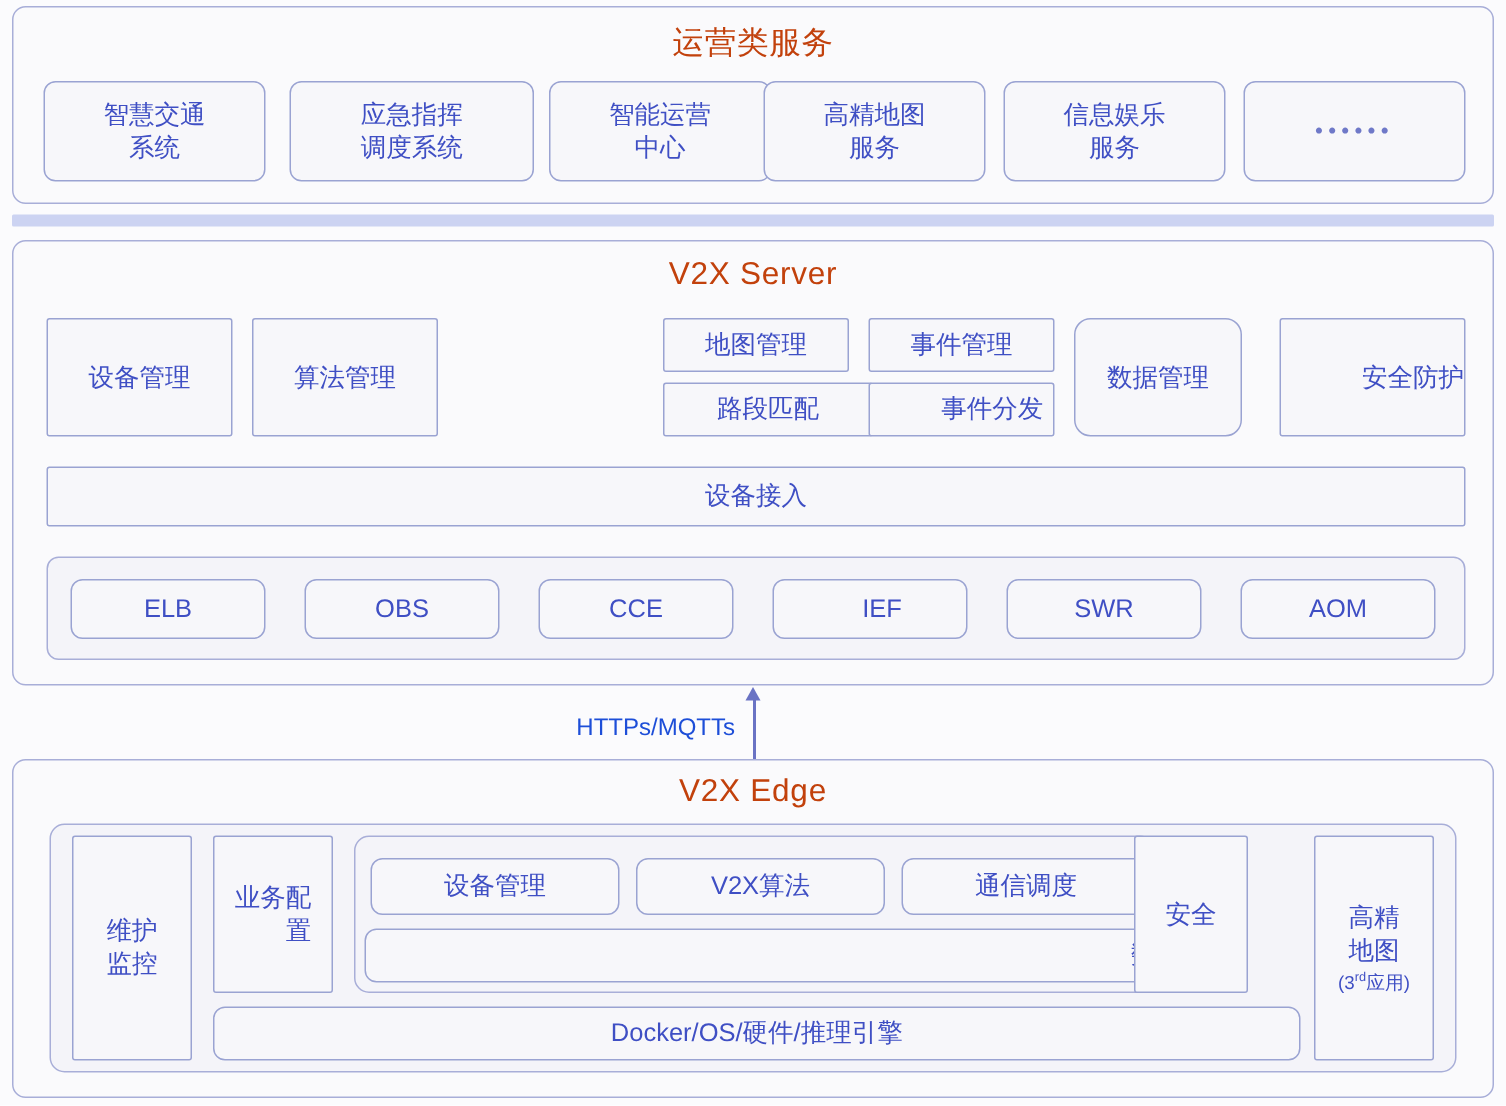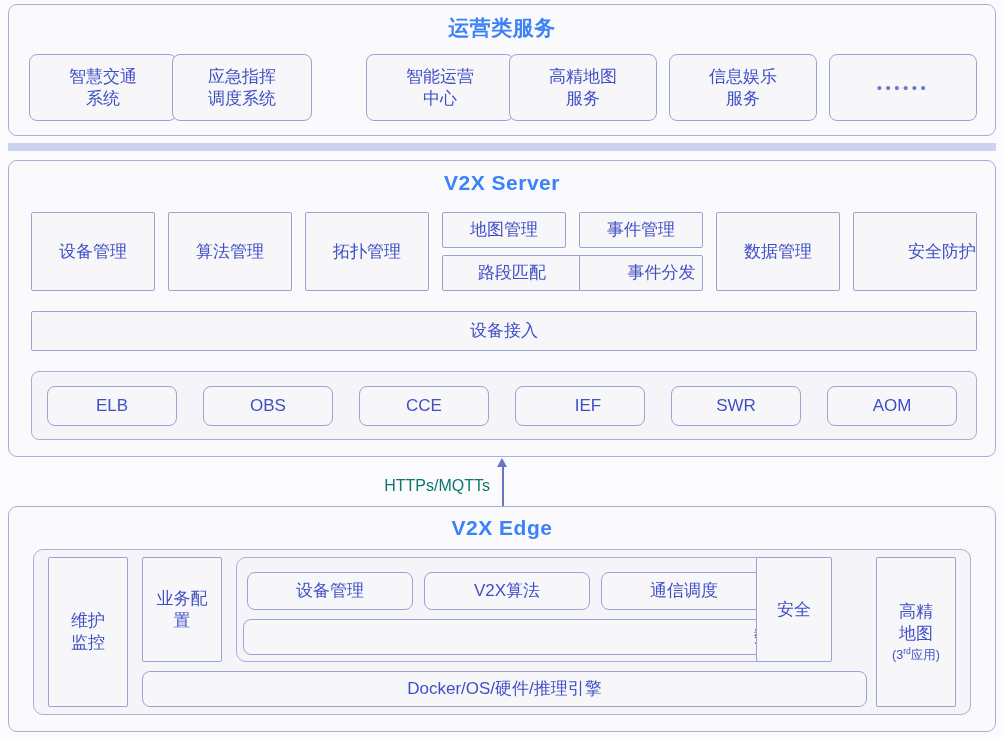--- a/index.html
+++ b/index.html
@@ -26,23 +26,23 @@
     box-sizing: border-box;
     background: #fafafc;
     border: 1.4px solid #a8aed8;
     border-radius: 9px;
   }
   .section-title {
     position: absolute;
     left: 0;
     right: 0;
     text-align: center;
-    color: #3b82f6;
+    color: #c2410c;
     font-size: 21px;
-    font-weight: bold;
+    font-weight: normal;
     letter-spacing: 0.5px;
   }
   .bx {
     position: absolute;
     box-sizing: border-box;
     background: #f7f7fa;
     border: 1.4px solid #9aa3d2;
     display: flex;
     align-items: center;
     justify-content: center;
@@ -78,21 +78,21 @@
   }
   .conn-head {
     position: absolute;
     width: 0; height: 0;
     border-left: 5.5px solid transparent;
     border-right: 5.5px solid transparent;
     border-bottom: 9px solid #6a73c4;
   }
   .conn-label {
     position: absolute;
-    color: #0f766e;
+    color: #1d4ed8;
     font-size: 16px;
     white-space: nowrap;
     text-align: right;
   }
 
   .dots {
     letter-spacing: 3.5px;
     font-size: 15px;
     color: #6f79c8;
   }
@@ -109,21 +109,21 @@
 <div id="page">
 
   <div class="panel" style="left:8px; top:4px; width:988px; height:132px;">
   </div>
   <div class="section-title" style="top:14px;">运营类服务</div>
 
   <div class="bx round" style="left:29px; top:54px; width:148px; height:67px;">
     <span style="white-space:pre-line;">智慧交通
 系统</span>
   </div>
-  <div class="bx round" style="left:172px; top:54px; width:140px; height:67px;">
+  <div class="bx round" style="left:193px; top:54px; width:163px; height:67px;">
     <span style="white-space:pre-line;">应急指挥
 调度系统</span>
   </div>
   <div class="bx round" style="left:349px; top:54px; width:148px; height:67px;margin-left:17px;">
     <span style="white-space:pre-line;">智能运营
 中心</span>
   </div>
   <div class="bx round" style="left:509px; top:54px; width:148px; height:67px;">
     <span style="white-space:pre-line;">高精地图
 服务</span>
@@ -141,39 +141,36 @@
   <div class="panel" style="left:8px; top:160px; width:988px; height:297px;">
   </div>
   <div class="section-title" style="top:171px;">V2X Server</div>
 
   <div class="bx sq" style="left:31px; top:212px; width:124px; height:79px;">
     <span>设备管理</span>
   </div>
   <div class="bx sq" style="left:168px; top:212px; width:124px; height:79px;">
     <span>算法管理</span>
   </div>
-  <div class="bx sq" style="left:305px; top:212px; width:124px; height:79px;">
-    <span>拓扑管理</span>
-  </div>
 
   <div class="bx sq" style="left:442px; top:212px; width:124px; height:36px;">
     <span>地图管理</span>
   </div>
   <div class="bx sq" style="left:442px; top:255px; width:140px; height:36px;">
     <span>路段匹配</span>
   </div>
 
   <div class="bx sq" style="left:579px; top:212px; width:124px; height:36px;">
     <span>事件管理</span>
   </div>
   <div class="bx sq" style="left:579px; top:255px; width:124px; height:36px;padding-left:41px;">
     <span>事件分发</span>
   </div>
 
-  <div class="bx sq" style="left:716px; top:212px; width:124px; height:79px;">
+  <div class="bx sq" style="left:716px; top:212px; width:112px; height:79px;border-radius:11px;">
     <span>数据管理</span>
   </div>
   <div class="bx sq" style="left:853px; top:212px; width:124px; height:79px;justify-content:flex-end;">
     <span>安全防护</span>
   </div>
 
   <div class="bx sq" style="left:31px; top:311px; width:946px; height:40px;">
     <span>设备接入</span>
   </div>
 
@@ -206,21 +203,21 @@
   <div class="section-title" style="top:516px;">V2X Edge</div>
 
   <div class="group round-lg" style="left:33px; top:549px; width:938px; height:166px;"></div>
 
   <div class="bx sq" style="left:48px; top:557px; width:80px; height:150px;">
     <span style="white-space:pre-line;">维护
 监控</span>
   </div>
 
   <div class="bx sq" style="left:142px; top:557px; width:80px; height:105px;">
-    <span style="white-space:pre-line;">业务配
+    <span style="white-space:pre-line;text-align:right;">业务配
 置</span>
   </div>
 
   <div class="group round-lg" style="left:236px; top:557px; width:534px; height:105px;"></div>
   <div class="bx round" style="left:247px; top:572px; width:166px; height:38px;">
     <span>设备管理</span>
   </div>
   <div class="bx round" style="left:424px; top:572px; width:166px; height:38px;">
     <span>V2X算法</span>
   </div>

